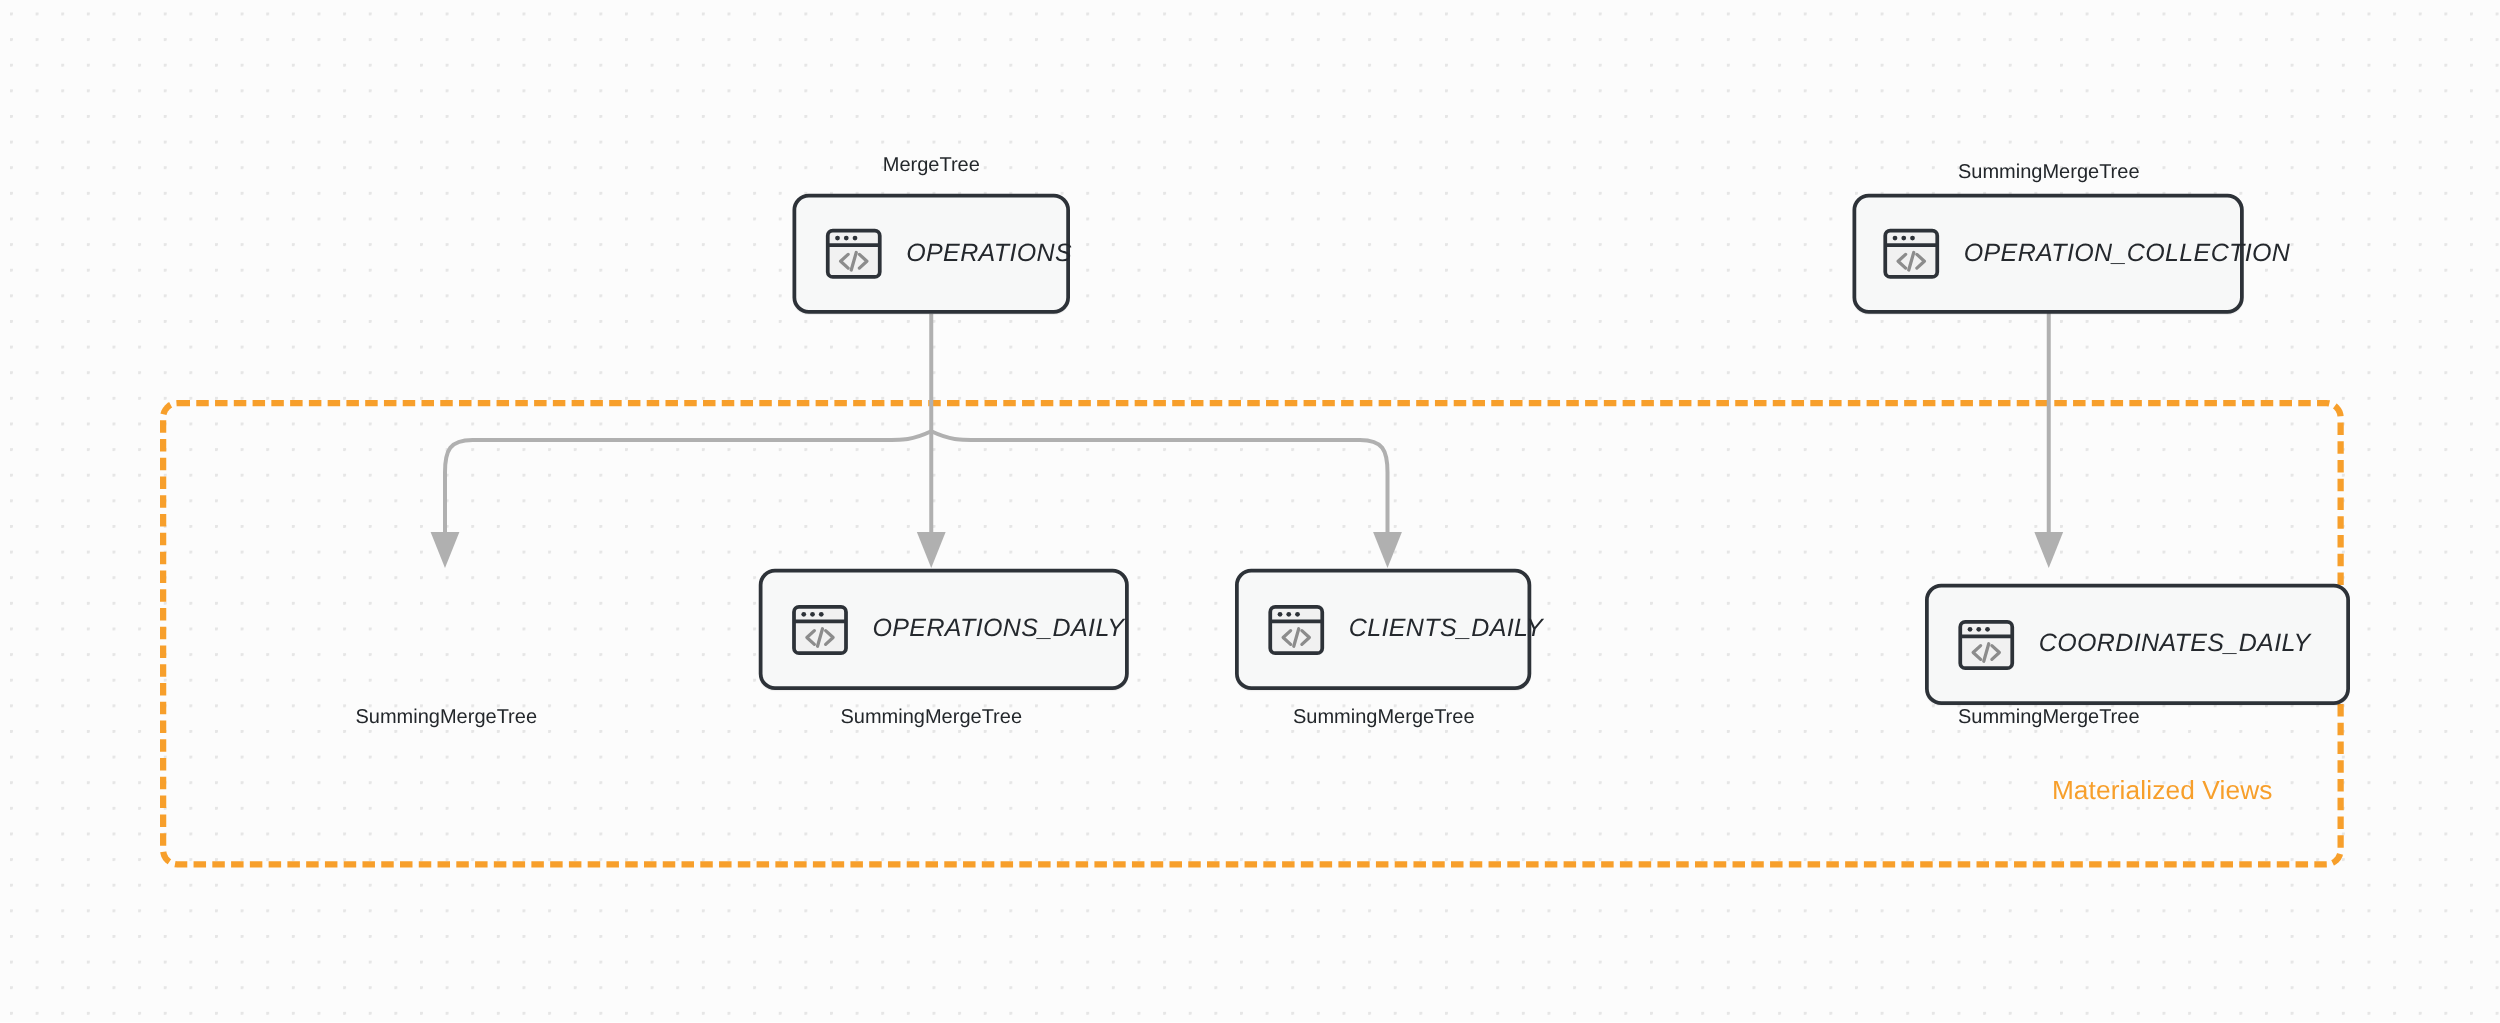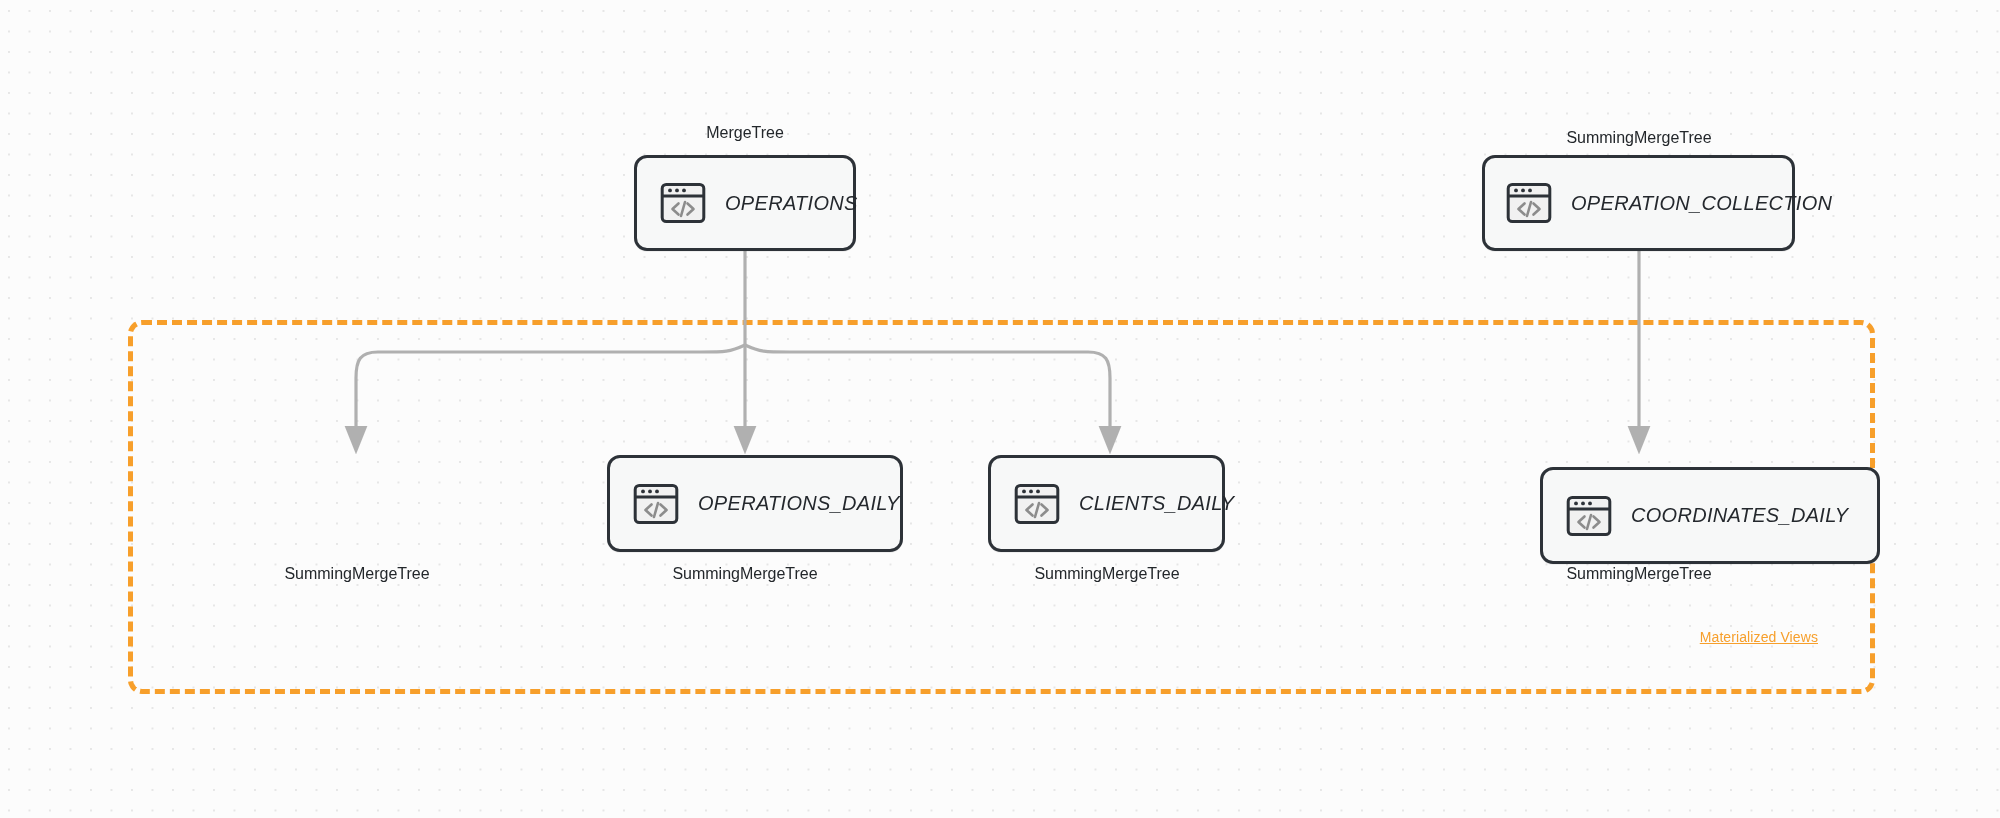--- a/index.html
+++ b/index.html
@@ -28,24 +28,23 @@
     height: 374px;
     border: 5px dashed #f79f2b;
     border-radius: 14px;
     box-sizing: border-box;
   }
   #mv-group-label {
     position: absolute;
     right: 52px;
     bottom: 44px;
     color: #f79f2b;
-    font-size: 14px;
+    font-size: 21px;
     letter-spacing: 0.1px;
     white-space: nowrap;
-    text-decoration: underline;
   }
 
   
   #edges {
     position: absolute;
     left: 0;
     top: 0;
     width: 2000px;
     height: 818px;
     pointer-events: none;

